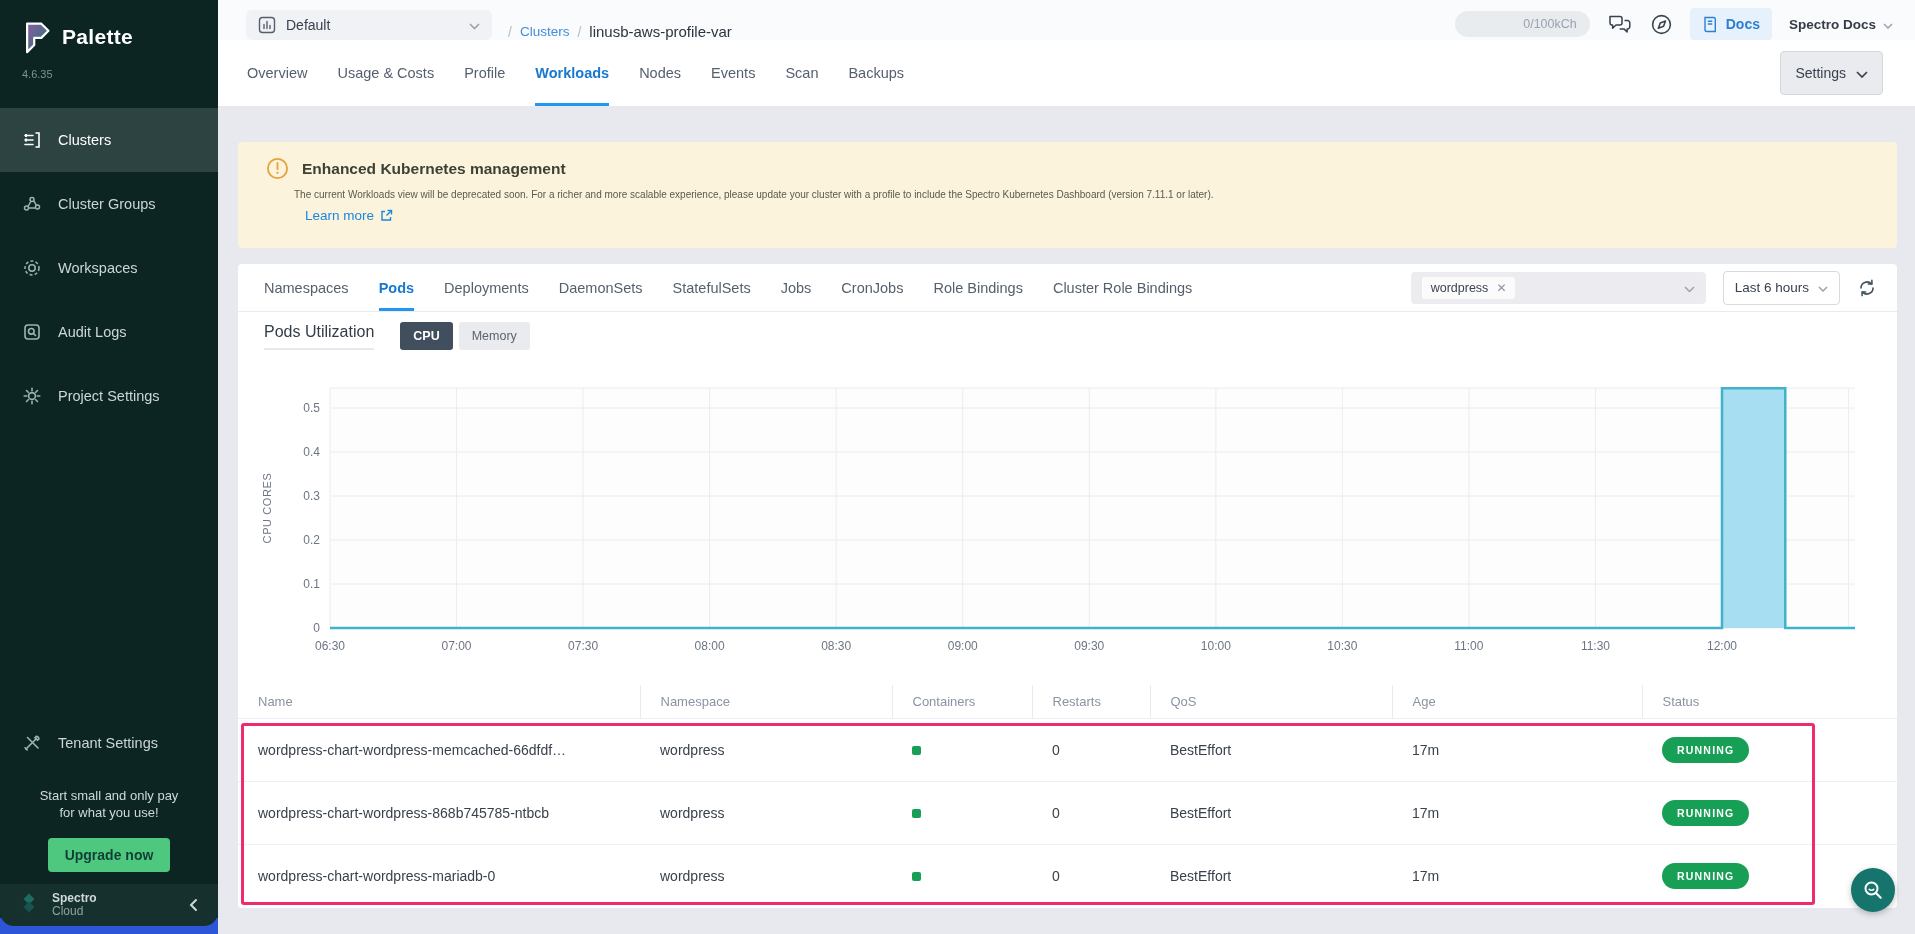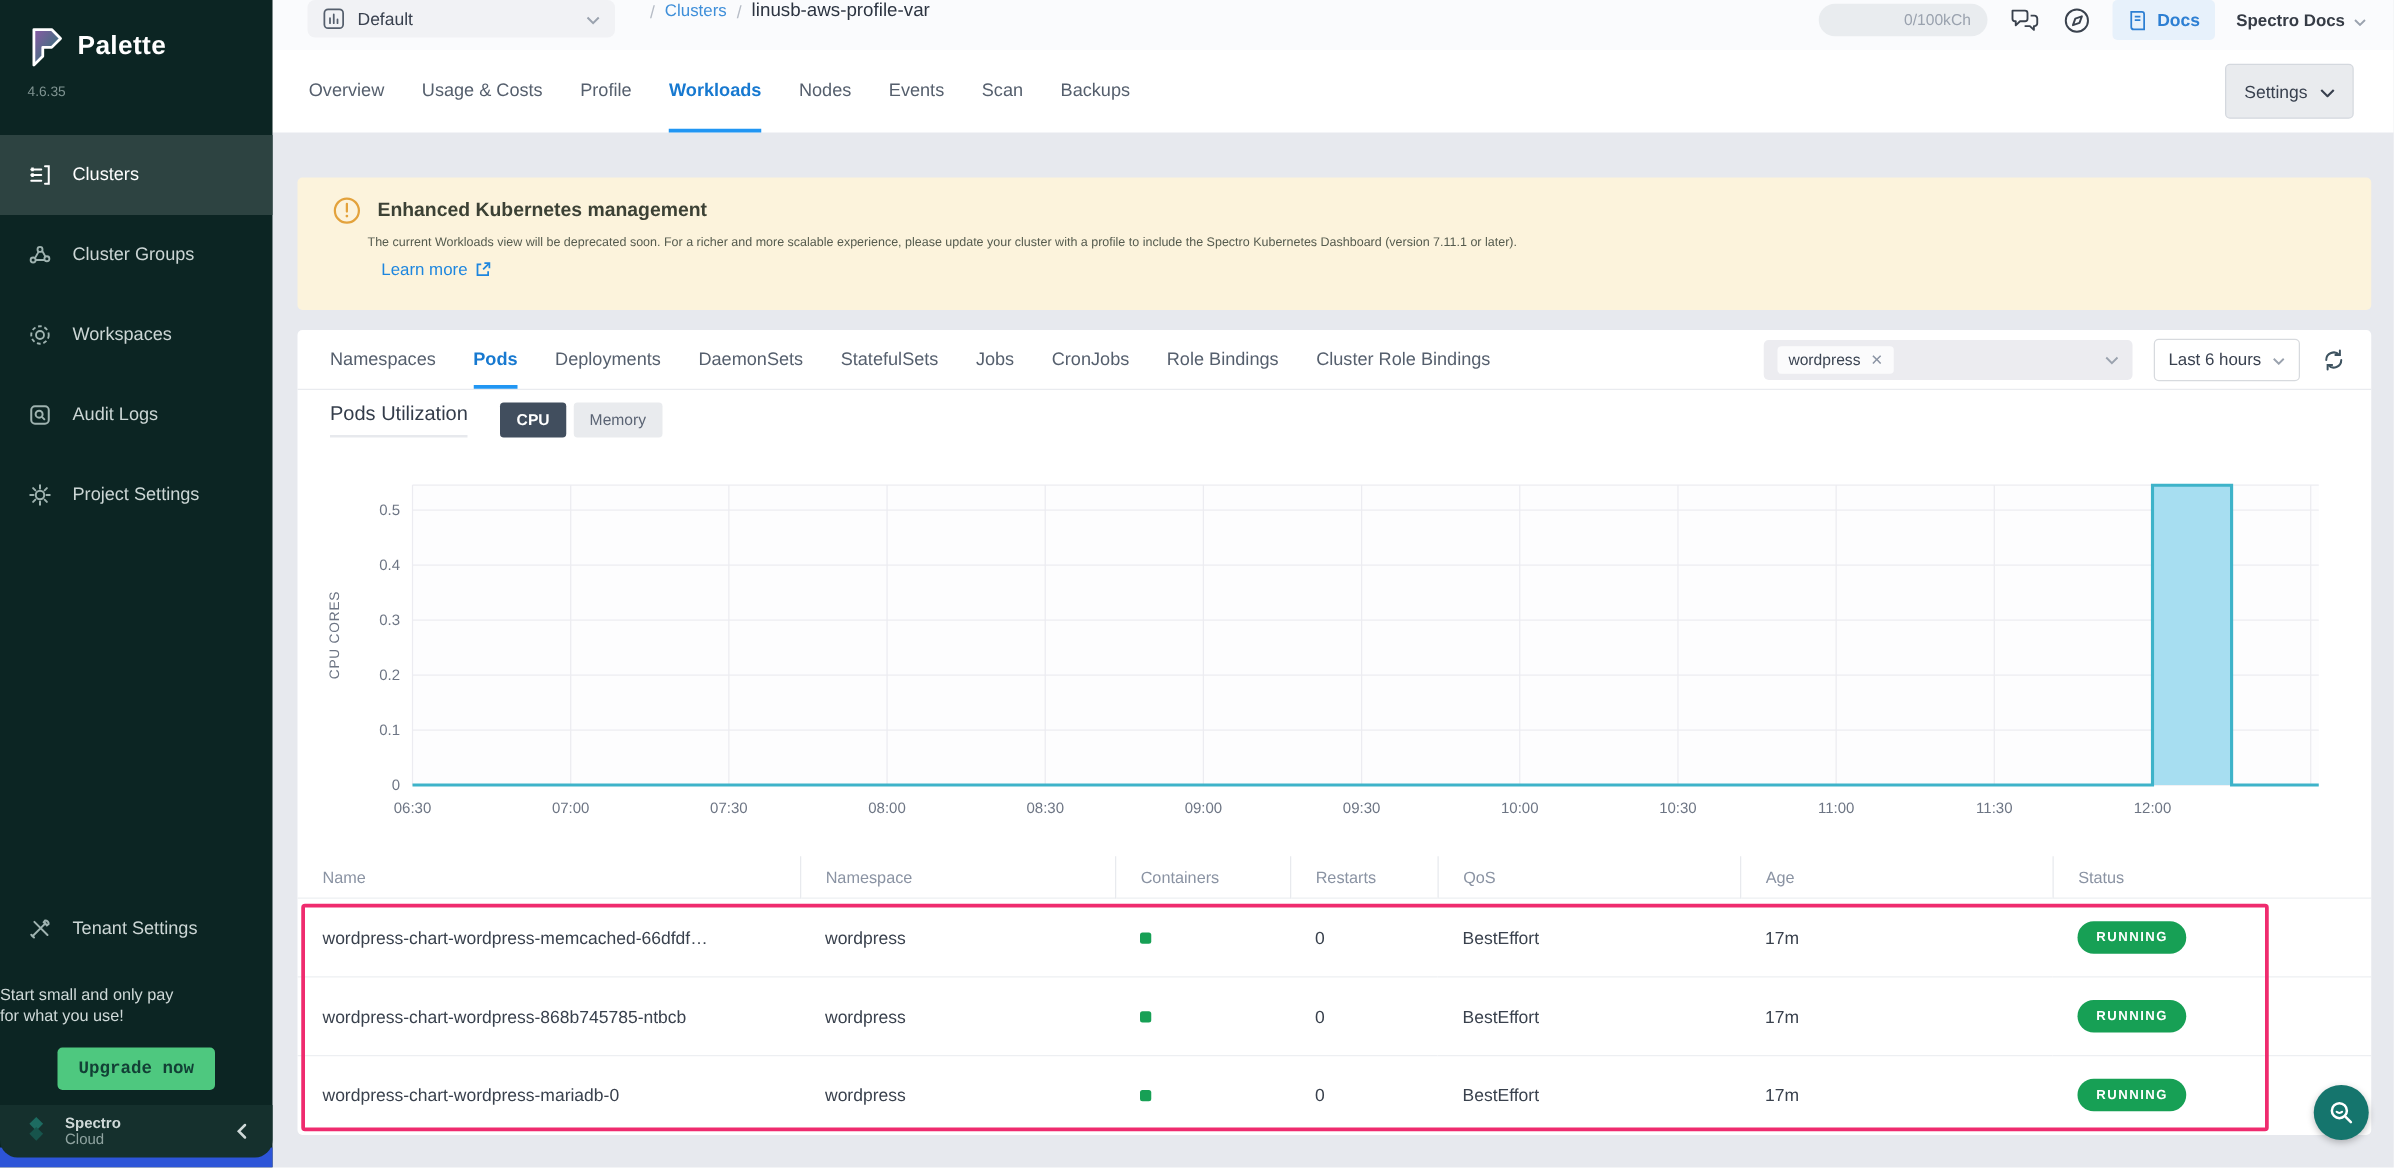--- a/index.html
+++ b/index.html
@@ -11,32 +11,32 @@
   .sidebar{position:relative;width:218px;flex-shrink:0;background:#0c2523;display:flex;flex-direction:column;color:#ccd6d5}
   .logo-row{display:flex;align-items:center;gap:10px;padding:18px 0 0 20px}
   .logo-text{font-size:21px;font-weight:700;color:#fff;letter-spacing:.3px}
   .version{margin:12px 0 0 22px;font-size:11px;color:#7f9391}
   .nav{margin-top:28px}
   .nav-item{height:64px;display:flex;align-items:center;gap:16px;padding-left:22px;font-size:14.5px;color:#ccd6d5;cursor:pointer}
   .nav-item .ic{width:20px;height:20px;color:#9fb3b0;flex-shrink:0}
   .nav-item.active{background:#2d4341;color:#fff}
   .nav-item.active .ic{color:#fff}
   .sb-lower{margin-top:auto;padding-bottom:62px}
-  .promo{margin-top:12px;text-align:left;font-size:13px;line-height:17px;color:#cfd9d8}
-  .upgrade{display:block;margin:17px auto 0;background:#4ec87f;color:#123f35;border:none;border-radius:4px;font-family:Liberation Mono, monospace;font-size:14px;font-weight:700;padding:9px 17px;cursor:pointer}
+  .promo{margin-top:12px;text-align:center;font-size:13px;line-height:17px;color:#cfd9d8}
+  .upgrade{display:block;margin:17px auto 0;background:#4ec87f;color:#123f35;border:none;border-radius:4px;font-family:Liberation Sans, sans-serif;font-size:14px;font-weight:700;padding:9px 17px;cursor:pointer}
   .blue-strip{position:absolute;left:0;bottom:0;width:100%;height:16px;background:#2d55d8}
   .sb-footer{position:absolute;left:0;bottom:8px;width:100%;height:42px;background:#15302d;border-radius:0 0 14px 14px;display:flex;align-items:center;padding:0 20px 0 16px;gap:10px;z-index:2}
   .brand{font-size:12px;line-height:13px}
   .brand .b1{color:#cfd9d8;font-weight:700}
   .brand .b2{color:#8fa3a0}
   .collapse{margin-left:auto;color:#cfd9d8;cursor:pointer;display:flex}
 
   
   .main{flex:1;display:flex;flex-direction:column;min-width:0}
-  .topbar{height:40px;background:#fafbfd;display:flex;align-items:flex-start;padding:0 22px 0 28px;gap:28px}
+  .topbar{height:40px;background:#fafbfd;display:flex;align-items:flex-end;padding:0 22px 0 28px;gap:16px}
   .proj{display:flex;align-items:center;gap:10px;background:#f1f2f5;border-radius:6px;height:30px;width:246px;padding:0 12px;font-size:14px;color:#39414f;cursor:pointer}
   .proj .chev{margin-left:auto}
   .crumb{display:flex;align-items:center;gap:8px}
   .crumb .slash{color:#b6bcc6;font-size:14px}
   .crumb-link{color:#3f8fd9;font-size:13.5px;text-decoration:none;cursor:pointer}
   .crumb-cur{color:#2c3441;font-size:15px;font-weight:400}
   .top-right{margin-left:auto;display:flex;align-items:center;gap:17px}
   .pill{width:135px;height:26px;background:#e9ecef;border-radius:13px;display:flex;align-items:center;justify-content:flex-end;padding-right:13px;font-size:12.5px;color:#9aa2ae;cursor:pointer}
   .ticon{color:#3a424e;display:flex;cursor:pointer}
   .docs-btn{display:flex;align-items:center;gap:8px;background:#e7f1fb;border:none;border-radius:4px;height:32px;padding:0 12px;font-family:inherit;font-size:14px;font-weight:600;color:#2d7fd3;cursor:pointer}

